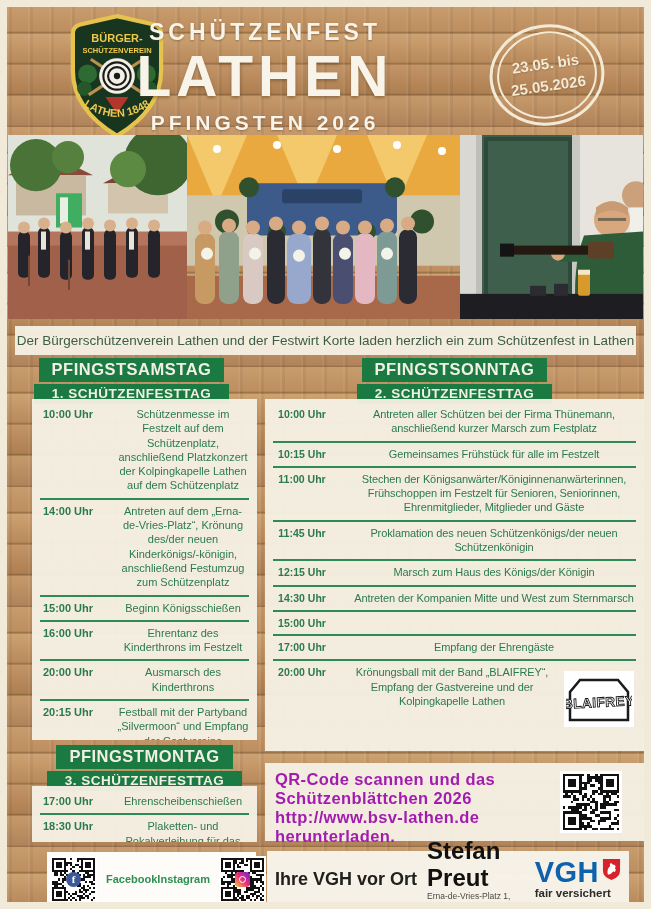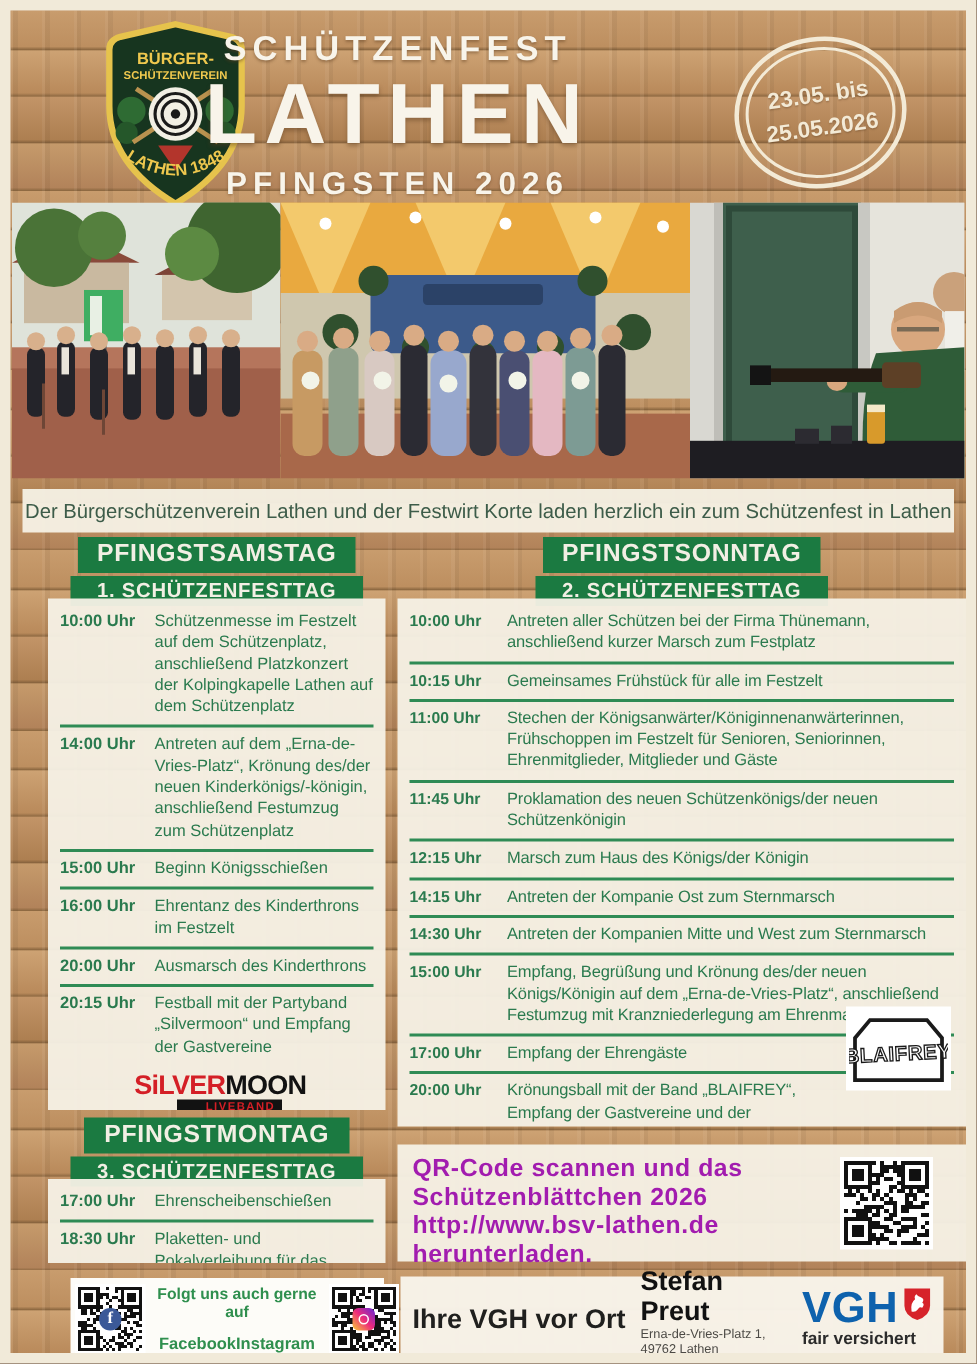--- a/index.html
+++ b/index.html
@@ -32,21 +32,21 @@
   .photos svg{display:block;height:184px;}
   
   .banner{position:absolute;left:8px;top:319px;width:621px;height:29px;background:rgba(246,241,229,.95);
     display:flex;align-items:center;justify-content:center;font-size:13.5px;color:#3d5c49;font-weight:500;}
   
   .day-head{position:absolute;text-align:center;}
   .day-head .d1{display:inline-block;background:#1b7a41;color:#f2efe4;font-weight:700;font-size:16.5px;padding:2px 13px 3px;letter-spacing:.5px;}
   .day-head .d2{display:inline-block;background:#1b7a41;color:#f2efe4;font-weight:700;font-size:13.5px;padding:2px 18px 3px;margin-top:2px;letter-spacing:.5px;}
   
   .panel{position:absolute;background:rgba(246,241,230,.95);padding:4px 8px;overflow:hidden;}
-  .row{display:flex;gap:7px;padding:4px 0 5px;border-bottom:2px solid #2f8b55;}
+  .row{display:flex;gap:21px;padding:4px 0 5px;border-bottom:2px solid #2f8b55;text-align:center;}
   .row.last{border-bottom:none;}
   .time{flex:0 0 56px;color:#2a7a4e;font-weight:700;font-size:11px;padding-top:1px;}
   .desc{flex:1;color:#2a7a4e;font-size:11px;line-height:1.3;font-weight:500;}
   .panel-r .time{flex-basis:58px;font-size:10.5px;}
   .panel-r .desc{font-size:11px;letter-spacing:-.1px;}
   
   .silvermoon{width:110px;margin:4px auto 0;text-align:center;line-height:1;}
   .silvermoon .top{font-size:18px;font-weight:800;letter-spacing:-.5px;}
   .silvermoon .p1{color:#d41f26;}
   .silvermoon .p2{color:#121212;}
@@ -65,21 +65,21 @@
   .social-links{display:flex;justify-content:space-between;padding:0 4px;font-size:11px;font-weight:700;color:#2f8f4e;}
   .fb-ic{position:absolute;left:50%;top:50%;width:15px;height:15px;margin:-7.5px 0 0 -7.5px;border-radius:50%;background:#3b5998;color:#fff;
     font-size:11px;font-weight:700;text-align:center;line-height:15px;font-family:"Liberation Serif",serif;}
   .ig-ic{position:absolute;left:50%;top:50%;width:15px;height:15px;margin:-7.5px 0 0 -7.5px;border-radius:4px;
     background:linear-gradient(45deg,#f9ce34,#ee2a7b,#6228d7);}
   .ig-ic:after{content:"";position:absolute;left:4px;top:4px;width:5px;height:5px;border:1.5px solid #fff;border-radius:50%;}
   .vgh-box{position:absolute;left:260px;top:844px;width:362px;height:56px;background:rgba(248,244,234,.97);
     display:flex;align-items:center;gap:10px;padding:4px 8px;}
   .vgh-label{font-size:18px;font-weight:600;color:#20201e;white-space:nowrap;}
   .agent{line-height:1.15;}
-  .agent .name{font-size:18px;font-weight:700;color:#111;}
+  .agent .name{font-size:24px;font-weight:700;color:#111;}
   .agent .addr,.agent .tel{font-size:8.5px;color:#4c4a45;font-weight:500;}
   .vgh-logo{margin-left:auto;text-align:left;line-height:1;}
   .vgh-row{display:flex;align-items:flex-start;gap:3px;}
   .vgh-name{font-size:29px;font-weight:800;color:#0e62ad;letter-spacing:.5px;}
   .vgh-tag{font-size:11.5px;font-weight:600;color:#2b2b2b;margin-top:1px;}
   .qrsvg{width:100%;height:100%;display:block;}
 </style>
 </head>
 <body>
 
@@ -248,21 +248,21 @@
       <rect y="158" width="183" height="25" fill="#1e1d22"></rect>
       <rect x="118" y="138" width="12" height="22" rx="2" fill="#d89a2b"></rect>
         <rect x="118" y="134" width="12" height="5" fill="#f4e8c8"></rect>
       <rect x="70" y="150" width="16" height="10" fill="#2c2b31"></rect>
         <rect x="94" y="148" width="14" height="12" fill="#2c2b31"></rect>
     </svg>
   </div>
 
   <div class="banner">Der Bürgerschützenverein Lathen und der Festwirt Korte laden herzlich ein zum Schützenfest in Lathen</div>
 
-  <div class="day-head" style="left:25px;top:351px;width:225px;">
+  <div class="day-head" style="left:12px;top:351px;width:225px;">
     <div class="d1">PFINGSTSAMSTAG</div><br>
     <div class="d2">1. SCHÜTZENFESTTAG</div>
   </div>
   <div class="day-head" style="left:258px;top:351px;width:379px;">
     <div class="d1">PFINGSTSONNTAG</div><br>
     <div class="d2">2. SCHÜTZENFESTTAG</div>
   </div>
 
   <div class="panel" style="left:25px;top:392px;width:225px;height:341px;">
     <div class="row">
@@ -312,30 +312,25 @@
     </div>
     <div class="row">
       <span class="time">11:45 Uhr</span>
       <span class="desc">Proklamation des neuen Schützenkönigs/der neuen Schützenkönigin</span>
     </div>
     <div class="row">
       <span class="time">12:15 Uhr</span>
       <span class="desc">Marsch zum Haus des Königs/der Königin</span>
     </div>
     <div class="row">
-      <span class="time">14:15 Uhr</span>
-      <span class="desc">Antreten der Kompanie Ost zum Sternmarsch</span>
-    </div>
-    <div class="row">
       <span class="time">14:30 Uhr</span>
       <span class="desc">Antreten der Kompanien Mitte und West zum Sternmarsch</span>
     </div>
     <div class="row">
       <span class="time">15:00 Uhr</span>
-      <span class="desc">Empfang, Begrüßung und Krönung des/der neuen Königs/Königin auf dem „Erna-de-Vries-Platz“, anschließend Festumzug mit Kranzniederlegung am Ehrenmahl</span>
     </div>
     <div class="row">
       <span class="time">17:00 Uhr</span>
       <span class="desc">Empfang der Ehrengäste</span>
     </div>
     <div class="row last">
       <span class="time">20:00 Uhr</span>
       <span class="desc" style="max-width:200px;">Krönungsball mit der Band „BLAIFREY“, Empfang der Gastvereine und der Kolpingkapelle Lathen</span>
     </div>
     <div class="blaifrey">
@@ -834,21 +829,20 @@
           <rect x="5" y="20" width="1" height="1" fill="#111"></rect>
           <rect x="6" y="20" width="1" height="1" fill="#111"></rect>
           <rect x="7" y="20" width="1" height="1" fill="#111"></rect>
           <rect x="9" y="20" width="1" height="1" fill="#111"></rect>
           <rect x="11" y="20" width="1" height="1" fill="#111"></rect>
           <rect x="13" y="20" width="1" height="1" fill="#111"></rect>
           <rect x="19" y="20" width="1" height="1" fill="#111"></rect>
         </svg>
       </div>
     <div class="social-mid">
-      <div class="social-head">Folgt uns auch gerne auf</div>
       <div class="social-links">
         <span>Facebook</span>
         <span>Instagram</span>
       </div>
     </div>
     <div class="social-qr">
       <div class="ig-ic"></div>
     <svg class="qrsvg" viewBox="-1 -1 23 23" shape-rendering="crispEdges">
           <rect x="-1" y="-1" width="23" height="23" fill="#fff"></rect>
           <rect x="0" y="0" width="1" height="1" fill="#111"></rect>

